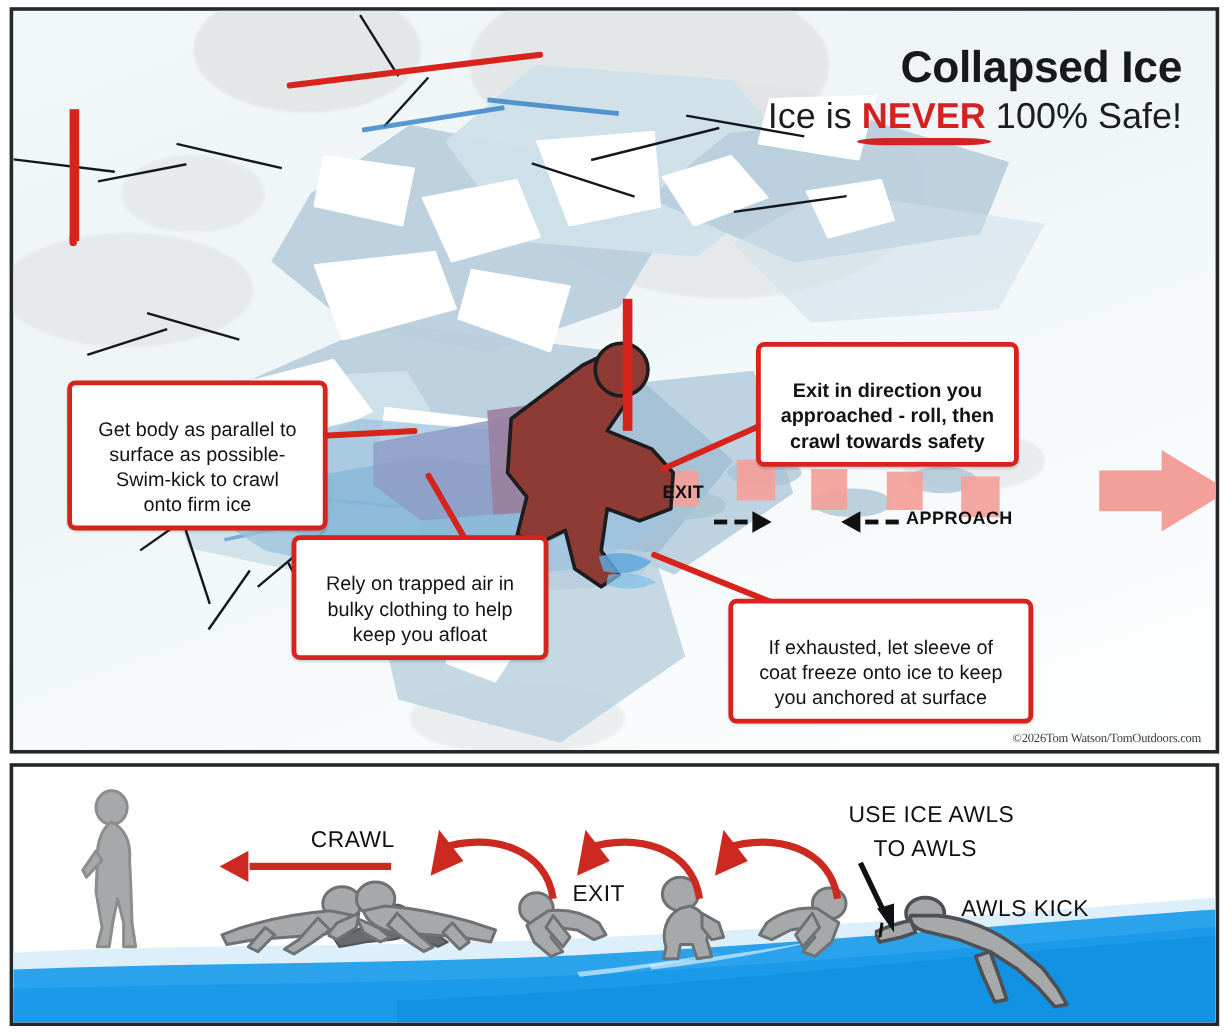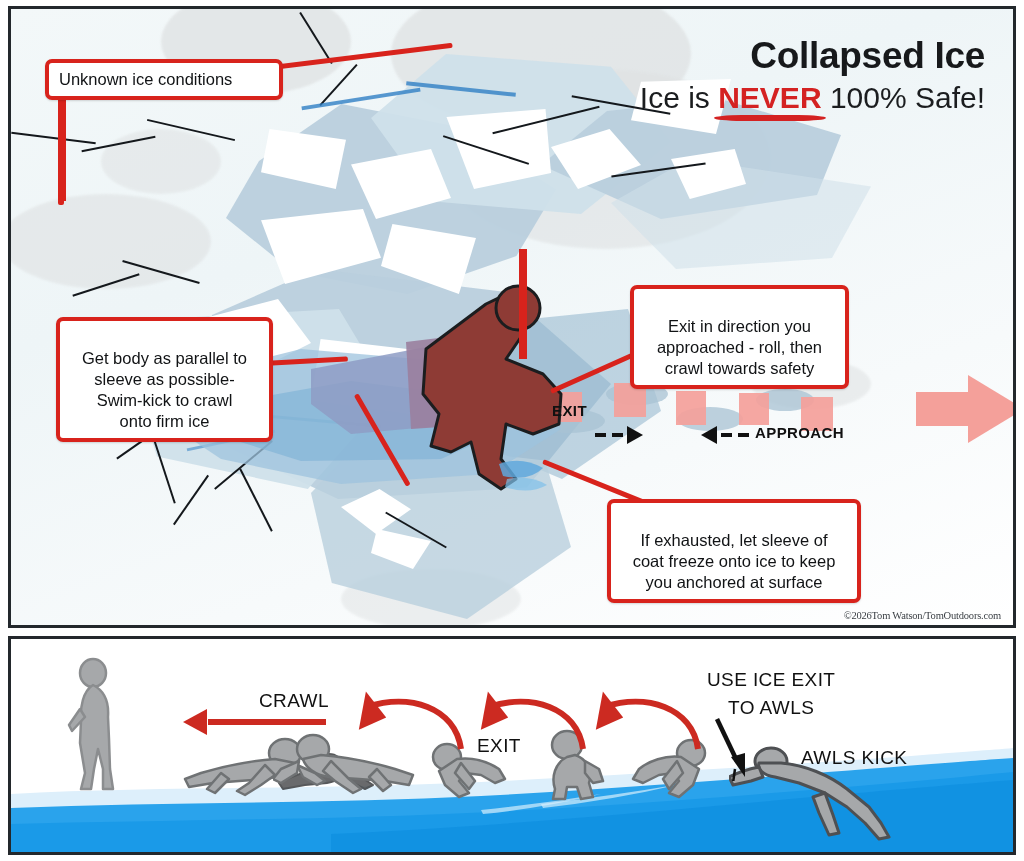--- a/index.html
+++ b/index.html
@@ -187,38 +187,40 @@
     <div class="leader" style="left:508px;top:240px;width:8px;height:110px;border-radius:0;"></div>
 
     <div class="leader" style="left:540px;top:380px;width:110px;transform:rotate(-24deg);"></div>
 
     <div class="leader" style="left:232px;top:353px;width:105px;transform:rotate(-3deg);"></div>
 
     <div class="leader" style="left:345px;top:383px;width:105px;transform:rotate(60deg);"></div>
 
     <div class="leader" style="left:532px;top:450px;width:115px;transform:rotate(22deg);"></div>
 
-    <div class="callout" id="c-unknown" style="left:34px;top:50px;width:210px;">
-      <span>Unknown ice conditions</span>
-    </div>
-
-
-    <div class="callout center" id="c-exit" style="left:619px;top:276px;width:191px;white-space:pre-line;">
+
+
+    <div class="callout center" id="c-exit" style="left:619px;top:276px;width:191px;white-space:pre-line;font-weight:bold;">
       <span>Exit in direction you
 approached - roll, then
 crawl towards safety</span>
     </div>
 
     <div class="callout center" id="c-parallel" style="left:45px;top:308px;width:189px;white-space:pre-line;">
       <span>Get body as parallel to
-sleeve as possible-
+surface as possible-
 Swim-kick to crawl
 onto firm ice</span>
     </div>
 
+    <div class="callout center" id="c-air" style="left:232px;top:437px;width:186px;white-space:pre-line;">
+      <span>Rely on trapped air in
+bulky clothing to help
+keep you afloat</span>
+    </div>
 
     <div class="callout center" id="c-freeze" style="left:596px;top:490px;width:226px;white-space:pre-line;">
       <span>If exhausted, let sleeve of
 coat freeze onto ice to keep
 you anchored at surface</span>
     </div>
 
     <div id="title-block">
       <div id="title-l1">Collapsed Ice</div>
       <div id="subtitle-wrap"><span>Ice is </span><span id="subtitle-never"><span>NEVER</span><span id="never-underline"></span></span><span> 100% Safe!</span></div>
@@ -318,21 +320,21 @@
     <svg class="roll-arc" style="left:450px;top:52px;width:130px;height:62px;" viewBox="0 0 130 62">
       <path d="M122,58 C116,16 70,2 28,16" fill="none" stroke="#cc2a21" stroke-width="6"></path>
       <polygon points="34,2 12,34 42,34" fill="#cc2a21" transform="rotate(-24 27 18)"></polygon>
     </svg>
     <svg class="roll-arc" style="left:565px;top:52px;width:130px;height:62px;" viewBox="0 0 130 62">
       <path d="M122,58 C116,16 70,2 28,16" fill="none" stroke="#cc2a21" stroke-width="6"></path>
       <polygon points="34,2 12,34 42,34" fill="#cc2a21" transform="rotate(-24 27 18)"></polygon>
     </svg>
     <div class="blabel" style="left:466px;top:96px;">EXIT</div>
 
-    <div class="blabel" style="left:696px;top:30px;">USE ICE EXIT</div>
+    <div class="blabel" style="left:696px;top:30px;">USE ICE AWLS</div>
     <div class="blabel" style="left:717px;top:58px;">TO AWLS</div>
     <svg id="awl-arrow" style="left:700px;top:78px;width:46px;height:64px;" viewBox="0 0 46 64">
       <path d="M6,2 L26,44" stroke="#111" stroke-width="4.5" fill="none"></path>
       <polygon points="20,40 34,60 34,36" fill="#111"></polygon>
       <path d="M24,52 L22,66" stroke="#111" stroke-width="2.5" fill="none"></path>
     </svg>
 
     <div class="blabel" style="left:790px;top:108px;">AWLS KICK</div>
   </div>
 

